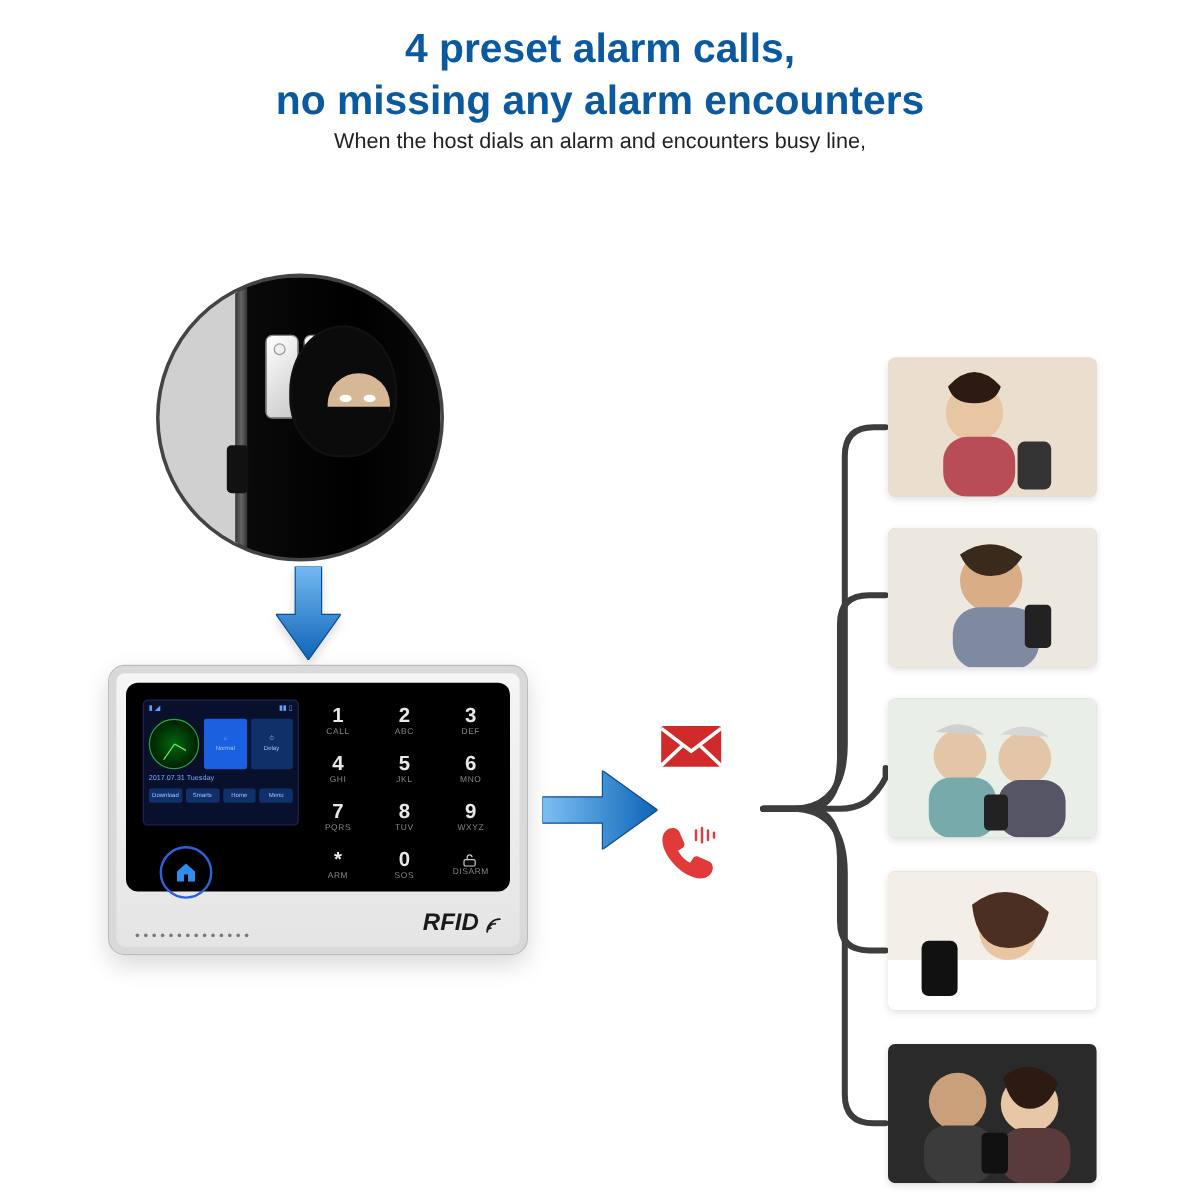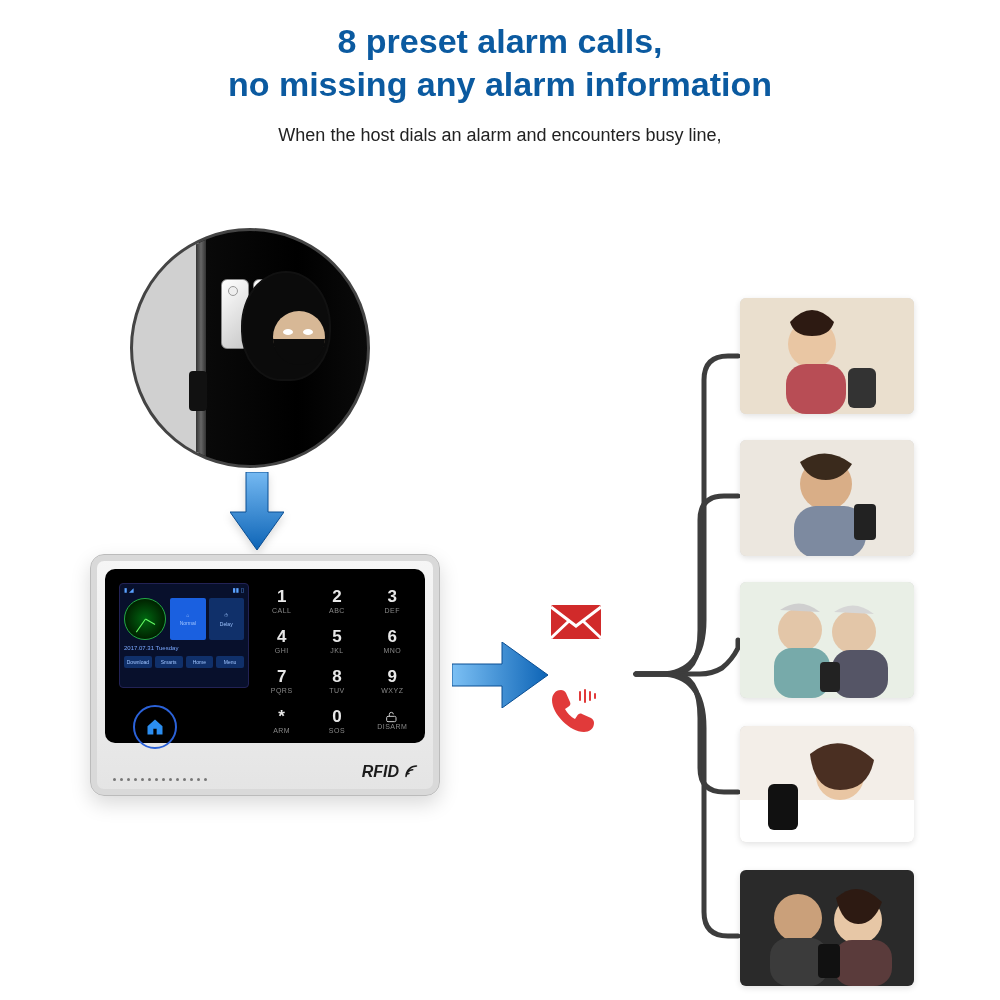--- a/index.html
+++ b/index.html
@@ -15,21 +15,20 @@
   .title {
     color: #0b5aa0;
     font-size: 34px;
     font-weight: bold;
     line-height: 1.25;
   }
   .subtitle {
     color: #222;
     font-size: 18px;
     line-height: 1.35;
-    margin-top: 18px;
   }
 
   
   .intruder-circle {
     position: absolute;
     left: 130px; top: 228px;
     width: 240px; height: 240px;
     border-radius: 50%;
     border: 3px solid #444;
     background: linear-gradient(to right, #d0d0d0 0%, #d0d0d0 28%, #0a0a0a 28%, #000 70%, #0a0a0a 100%);
@@ -107,21 +106,21 @@
   .lcd .btns{display:flex;gap:3px;padding:3px 4px;}
   .lcd .btn{flex:1;background:#10306a;border-radius:2px;text-align:center;font-size:5px;padding:3px 0;color:#9fc4ff;}
 
   .keypad{flex:1;display:grid;grid-template-columns:repeat(3,1fr);grid-auto-rows:34px;gap:6px 18px;color:#e8e8e8;}
   .key{display:flex;flex-direction:column;align-items:center;justify-content:center;font-size:15px;}
   .key .n{font-size:17px;font-weight:600;}
   .key .s{font-size:7px;letter-spacing:.5px;color:#888;}
 
   .below-screen{position:absolute;left:28px;top:136px;display:flex;align-items:center;gap:22px;}
   .home-ring{width:44px;height:44px;border:2px solid #2b62d9;border-radius:50%;display:flex;align-items:center;justify-content:center;}
-  .rfid{position:absolute;right:18px;bottom:14px;font-size:16px;font-weight:900;font-style:italic;color:#1a1a1a;display:flex;align-items:center;gap:4px;}
+  .rfid{position:absolute;right:18px;bottom:14px;font-size:20px;font-weight:900;font-style:italic;color:#1a1a1a;display:flex;align-items:flex-end;gap:4px;}
   .speaker{position:absolute;left:22px;bottom:14px;display:flex;gap:4px;}
   .speaker i{width:3px;height:3px;background:#777;border-radius:50%;}
 
   
   .arrow-right{position:absolute;left:452px;top:642px;}
   .msg-icon{position:absolute;left:550px;top:604px;}
   .phone-icon{position:absolute;left:548px;top:686px;}
 
   
   .contact{
@@ -135,22 +134,22 @@
 
   
   .wires{position:absolute;left:0;top:0;pointer-events:none;}
 
 </style>
 </head>
 <body>
 
 <div class="header">
   <div class="title">
-    <span>8 preset alarm calls,</span><br>
-    <span>no missing any alarm information</span>
+    <span>4 preset alarm calls,</span><br>
+    <span>no missing any alarm encounters</span>
   </div>
   <div class="subtitle">
     <span>When the host dials an alarm and encounters busy line,</span><br>
   </div>
 </div>
 
 <div class="intruder-circle">
   <div class="door-edge"></div>
   <div class="sensor a">
       <div class="sensor-led"></div>

